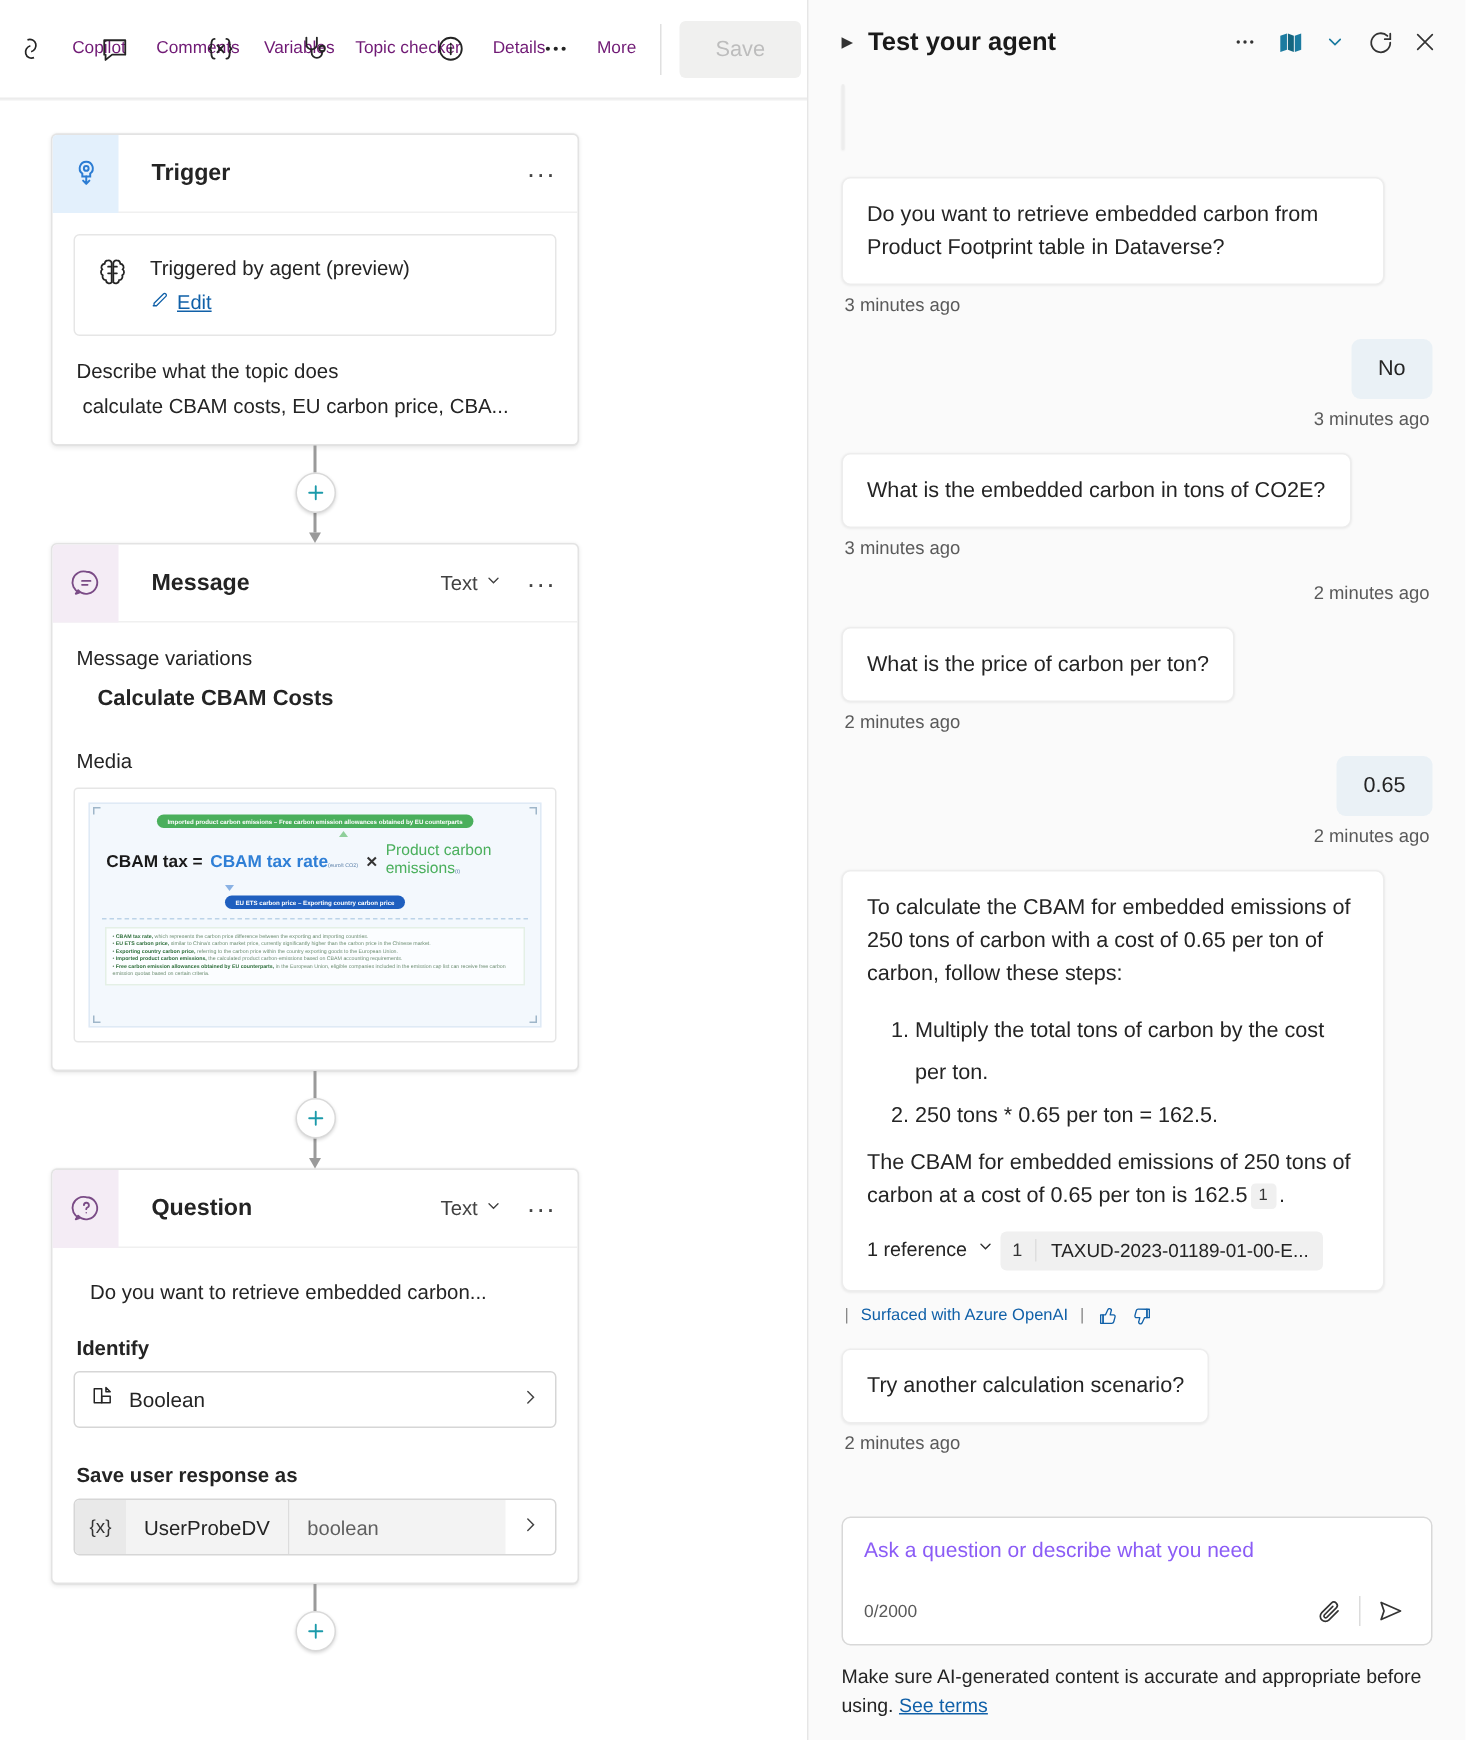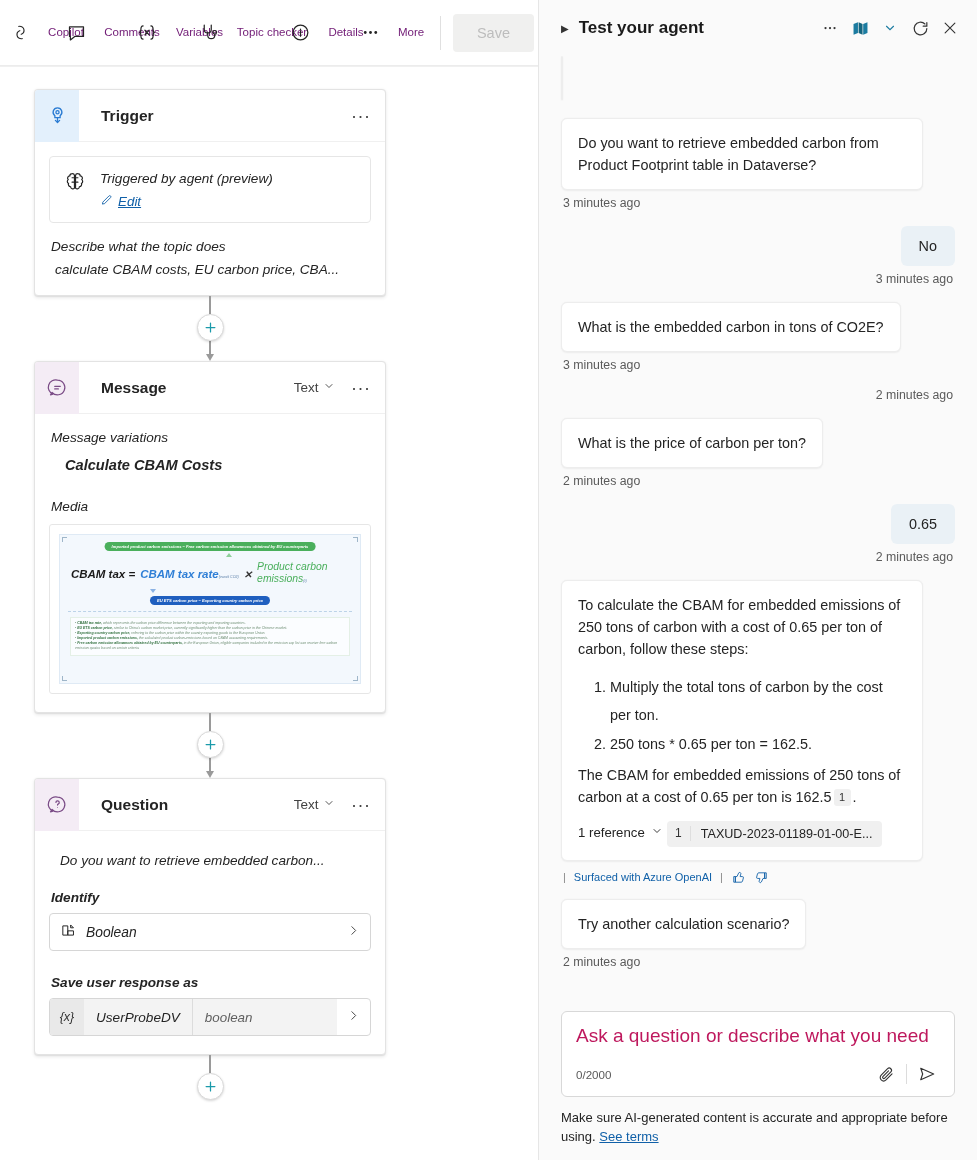--- a/index.html
+++ b/index.html
@@ -81,21 +81,21 @@
   }
   .head-type {
     display: flex; align-items: center; gap: 5px;
     font-size: 13.5px; color: #424242; cursor: pointer;
     margin-right: 10px;
   }
   .dots {
     font-size: 18px; letter-spacing: 1.5px; color: #444;
     padding: 0 14px 8px 6px; cursor: pointer; line-height: 10px;
   }
-  .node-body { padding: 14px 14px 18px 14px; font-style: italic; }
+  .node-body { padding: 14px 14px 18px 14px; }
 
   .subcard {
     border: 1px solid #e6e6e6; border-radius: 4px;
     background: #fff; padding: 12px 12px 12px 12px;
     display: flex; gap: 12px; align-items: flex-start;
   }
   .subcard-txt { padding-top: 1px; }
   .subcard-title { font-size: 13.6px; color: #242424; line-height: 18px; }
   .edit-link {
     display: inline-flex; align-items: center; gap: 5px;
@@ -301,21 +301,21 @@
   .attrib .bar { color: #888; }
   .attrib .lnk { text-decoration: none; }
   .attrib .tb { cursor: pointer; color: #1060a8; display: flex; }
 
   .composer-wrap { flex: 0 0 auto; padding: 8px 22px 14px 22px; background: #fafafa; }
   .composer {
     border: 1px solid #d8d8d8; border-radius: 6px; background: #fff;
     padding: 13px 14px 9px 14px; height: 86px;
     display: flex; flex-direction: column; justify-content: space-between;
   }
-  .composer .ph { font-size: 19px; color: #be185d; }
+  .composer .ph { font-size: 14px; color: #8b5cf6; }
   .composer .bot { display: flex; align-items: center; }
   .composer .cnt { font-size: 11.6px; color: #5a5a5a; flex: 1 1 auto; }
   .composer .ibtn {
     width: 26px; height: 26px; display: flex; align-items: center;
     justify-content: center; cursor: pointer; color: #333; border-radius: 4px;
   }
   .vsep { width: 1px; height: 20px; background: #dcdcdc; margin: 0 7px; }
   .disclaimer {
     font-size: 13px; line-height: 19px; color: #242424; margin-top: 11px;
   }

